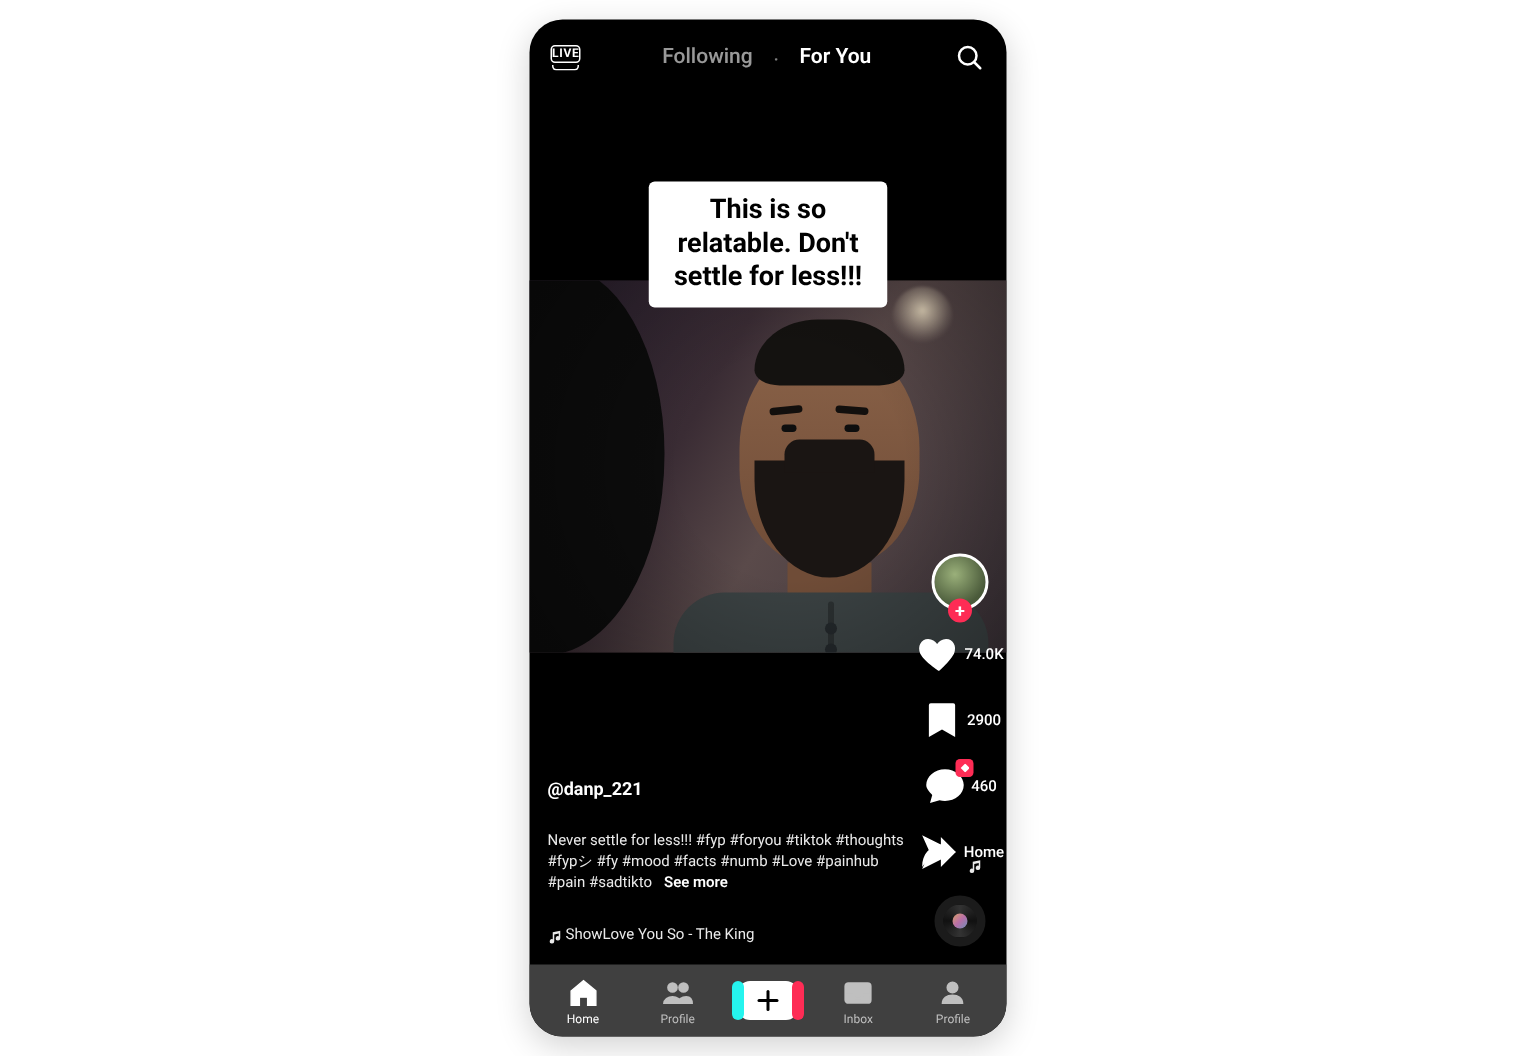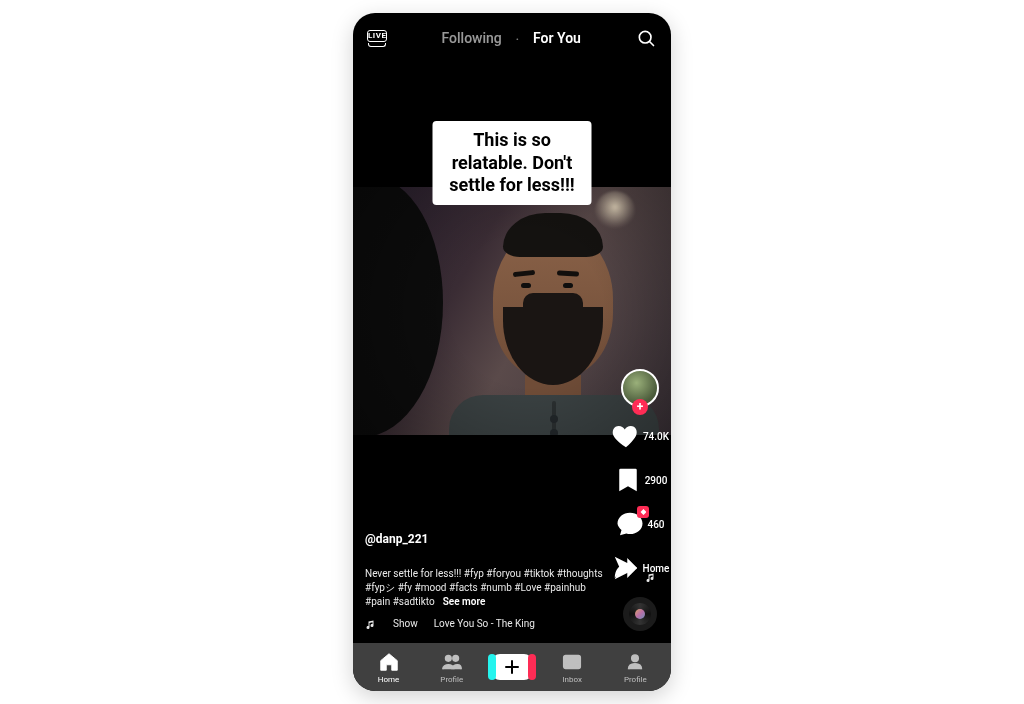--- a/index.html
+++ b/index.html
@@ -53,21 +53,21 @@
   .cmt-dot{position:absolute;top:-3px;right:-4px;width:12px;height:12px;background:#fe2c55;border-radius:3px}
   .cmt-dot:after{content:"";position:absolute;inset:3px;background:#fff;clip-path:polygon(50% 0,100% 50%,50% 100%,0 50%);} 
   .disc{width:34px;height:34px;border-radius:50%;background:conic-gradient(#333,#111,#333,#111,#333);border:6px solid #1b1b1b;box-sizing:border-box;position:relative;overflow:hidden}
   .disc:after{content:"";position:absolute;inset:6px;border-radius:50%;background:linear-gradient(135deg,#d9a066,#b96fa8,#6f8fb9)}
 
   
   .meta{position:absolute;left:12px;right:64px;bottom:60px;z-index:10;font-size:10px;line-height:1.4;color:#e9e9e9}
   .meta .user{font-size:12px;font-weight:700;color:#fff;margin-bottom:19px}
   .meta .desc{display:inline}
   .meta .seemore{color:#fff;font-weight:600;margin-left:8px}
-  .sound-row{margin-top:8px;display:flex;align-items:flex-end;gap:16px;font-size:10px;color:#e9e9e9}
+  .sound-row{margin-top:21px;display:flex;align-items:flex-end;gap:0;font-size:10px;color:#e9e9e9}
   .sound-row svg{width:12px;height:12px;fill:#e9e9e9}
   .note-right{position:absolute;right:14px;bottom:110px;width:12px;height:12px}
   .note-right svg{width:12px;height:12px;fill:#e9e9e9}
 
   
   .nav{position:absolute;left:0;right:0;bottom:0;height:48px;background:#404040;display:flex;align-items:center;justify-content:space-around;padding:0 4px;z-index:30}
   .nav-item{display:flex;flex-direction:column;align-items:center;gap:2px;color:#bfbfbf;font-size:8px;width:54px}
   .nav-item.active{color:#fff}
   .nav-ico{width:22px;height:22px;display:flex;align-items:center;justify-content:center}
   .nav-ico svg{width:22px;height:22px;fill:currentColor;stroke:currentColor}

